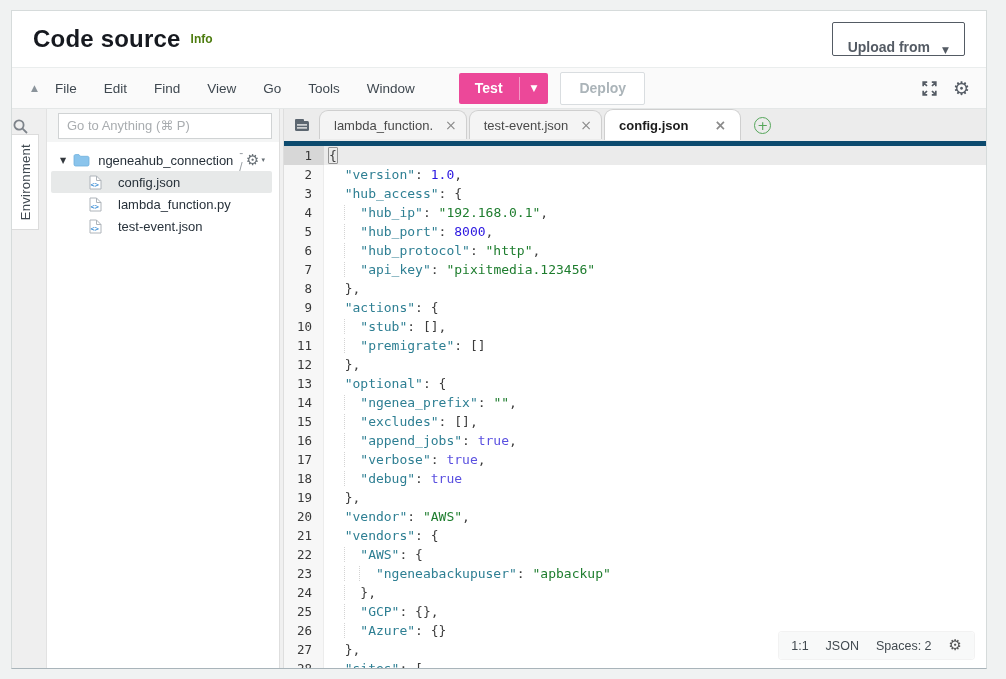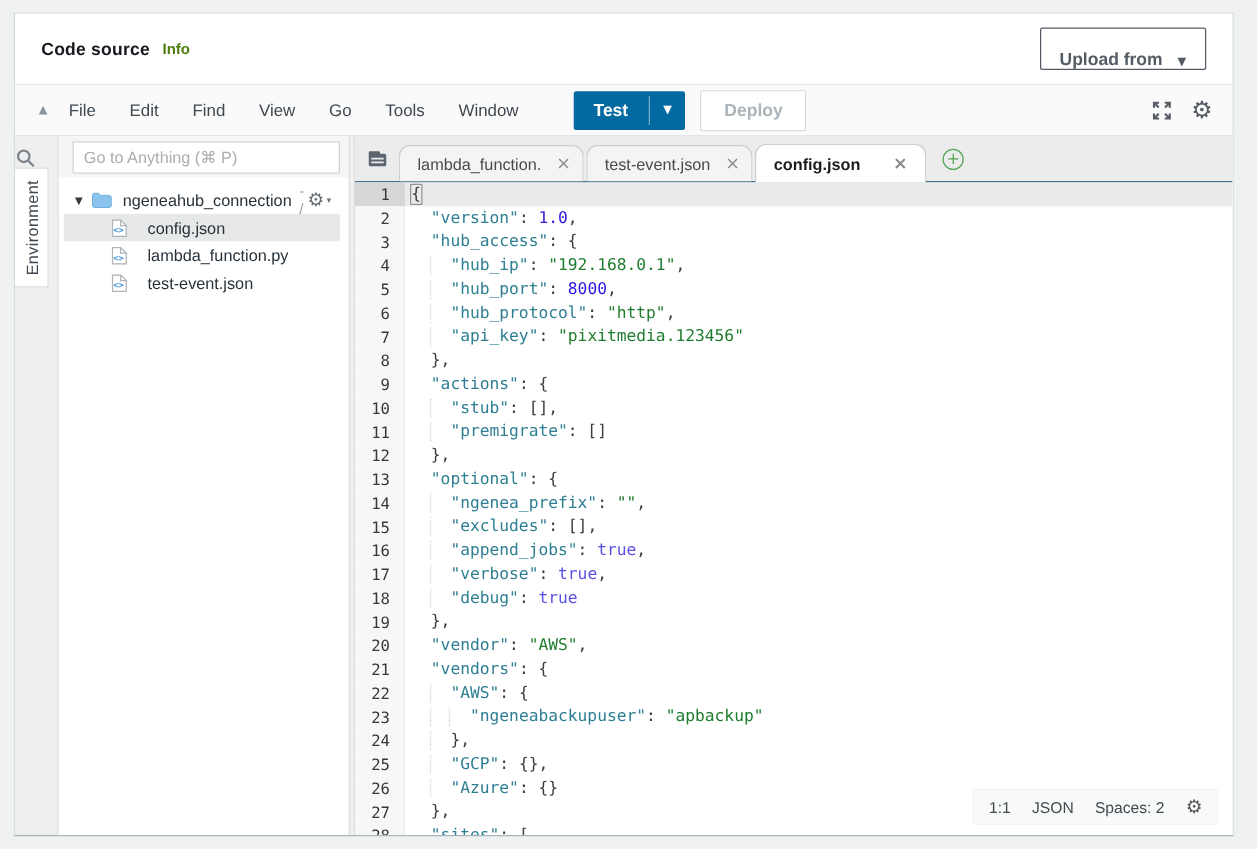--- a/index.html
+++ b/index.html
@@ -5,33 +5,33 @@
   html,body{margin:0;padding:0}
   body{width:1006px;height:679px;background:#f0f2f2;font-family:"Liberation Sans",sans-serif;position:relative;overflow:hidden}
   .glyph{font-family:"DejaVu Sans",sans-serif}
 
   .card{position:absolute;left:11px;top:10px;width:976px;height:659px;background:#fff;
         border:1px solid #d6dbdb;border-bottom:1px solid #a9b4ba;box-sizing:border-box;
         display:flex;flex-direction:column;overflow:hidden}
 
   
   .hdr{height:56px;flex:0 0 56px;display:flex;align-items:center;padding:0 21px;background:#fff}
-  .title{font-size:14px;font-weight:bold;color:#16191f;letter-spacing:.2px}
+  .title{font-size:24px;font-weight:bold;color:#16191f;letter-spacing:.2px}
   .info{margin-left:10px;font-size:12px;font-weight:bold;color:#4d7c0f;cursor:pointer}
   .upload{margin-left:auto;height:32px;border:1px solid #545b64;border-radius:2px;background:#fff;
           color:#545b64;font-weight:bold;font-size:14px;padding:0 15px;display:flex;align-items:flex-end;gap:12px;cursor:pointer}
   .upload .car{font-size:9px;color:#545b64}
 
   
   .menubar{height:42px;flex:0 0 42px;background:#fafafa;border-top:1px solid #eaeded;border-bottom:1px solid #e4e7e7;
            display:flex;align-items:center;padding:0 16px;box-sizing:border-box}
   .tri{color:#8b949b;font-size:9px;margin:0 17px 0 3px;cursor:pointer}
   .menus{display:flex;gap:27px;font-size:13.5px;color:#3f4850}
   .menu-item{cursor:pointer}
-  .testbtn{margin-left:44px;display:flex;background:#0369a1;border-radius:2px;color:#fff;font-weight:bold;
+  .testbtn{margin-left:44px;display:flex;background:#ec4899;border-radius:2px;color:#fff;font-weight:bold;
            font-size:14px;height:31px;align-items:center;cursor:pointer}
   .testbtn .lbl{padding:0 16px}
   .testbtn .sep{width:1px;align-self:stretch;background:rgba(255,255,255,.45);margin:4px 0}
   .testbtn .car{padding:0 11px;font-size:9px}
   .deploy{margin-left:12px;height:31px;background:#fff;border:1px solid #d9dde0;border-radius:2px;color:#abb4b9;
           font-weight:bold;font-size:14px;padding:0 18px;display:flex;align-items:center}
   .mb-right{margin-left:auto;display:flex;align-items:center;gap:15px}
   .gearbtn{font-size:19px;color:#545b64;cursor:pointer;line-height:1}
 
   
@@ -58,21 +58,21 @@
   .tgear .g{font-size:15px;line-height:1}
   .tgear .c{font-size:7px}
   .trow.file{padding-left:42px}
   .trow.file svg{margin-right:8px;flex:0 0 auto}
   .trow.sel{background:#e7e9e9;border-radius:2px;margin:0 7px 0 4px;padding-left:38px}
 
   .splitter{width:5px;flex:0 0 5px;background:#f0f0f0;border-left:1px solid #dedede;border-right:1px solid #dedede;box-sizing:border-box;cursor:col-resize}
 
   
   .editor{flex:1;display:flex;flex-direction:column;min-width:0;background:#fff;position:relative}
-  .tabbar{height:37px;flex:0 0 37px;background:#ececec;border-bottom:1px solid #0c4a6e;display:flex;align-items:flex-end;
+  .tabbar{height:37px;flex:0 0 37px;background:#ececec;border-bottom:5px solid #0c4a6e;display:flex;align-items:flex-start;
           padding:0 7px;box-sizing:border-box}
   .tablistbtn{align-self:center;margin:0 9px 0 3px;cursor:pointer;line-height:0}
   .tab{height:29px;display:flex;align-items:center;padding:0 9px 0 14px;font-size:13px;color:#4a4a4a;background:#f4f4f4;
        border:1px solid #cfcfcf;border-bottom:none;border-radius:9px 9px 0 0;margin-right:2px;box-sizing:border-box;cursor:pointer}
   .tab.active{background:#fff;font-weight:bold;color:#1b1b1b;margin-bottom:-1px;height:31px;position:relative;z-index:2;padding-right:14px}
   .tab.active .x{margin-left:26px}
   .tab .x{margin-left:12px;color:#8b8b8b;font-size:14px;line-height:1;cursor:pointer}
   .addtab{align-self:center;margin-left:11px;width:17px;height:17px;border:1.5px solid #55a65a;border-radius:50%;color:#55a65a;
           display:flex;align-items:center;justify-content:center;font-size:13px;line-height:1;box-sizing:border-box;cursor:pointer}
 

